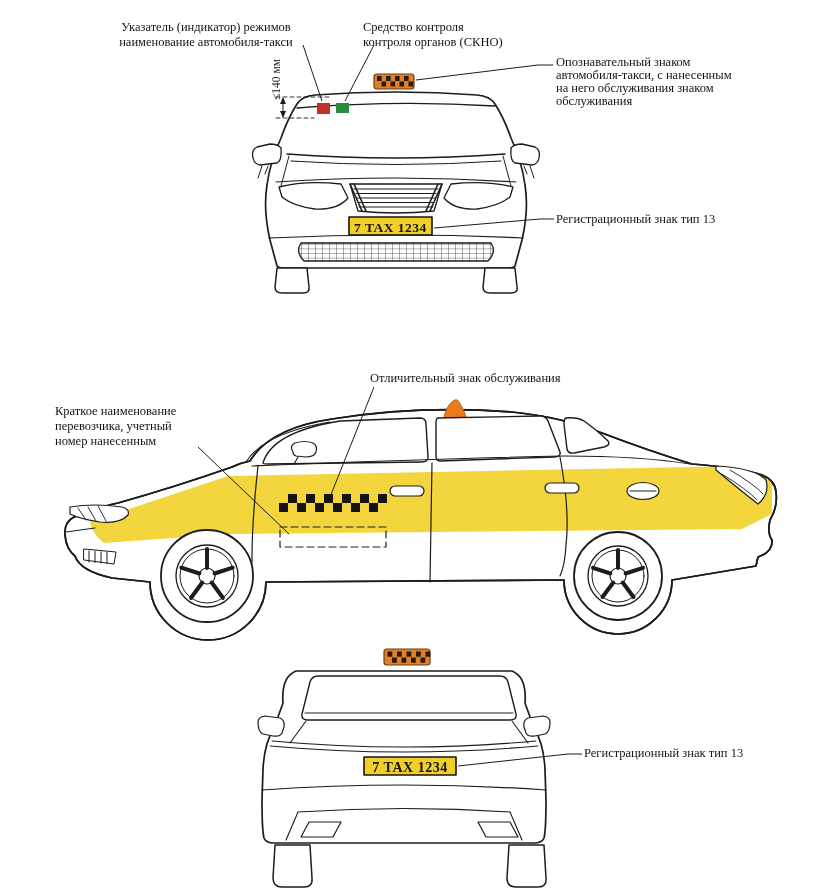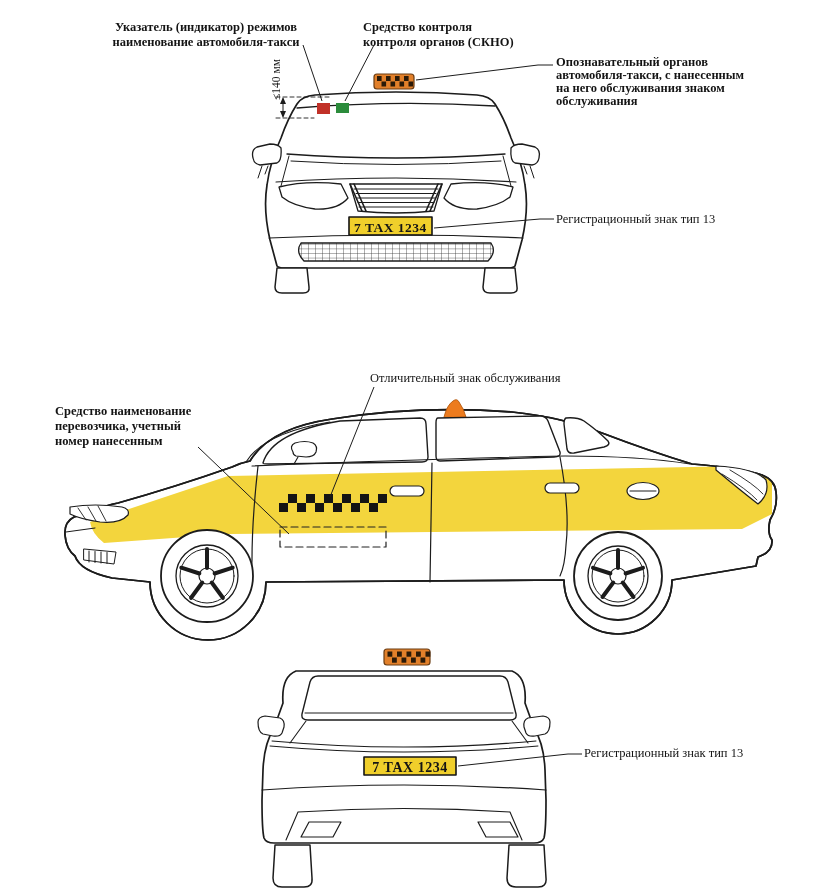--- a/index.html
+++ b/index.html
@@ -1,20 +1,20 @@
 <!DOCTYPE html>
 <html><head>
 <meta charset="utf-8">
 <style>
   html,body{margin:0;padding:0;background:#ffffff;}
   #page{position:relative;width:823px;height:894px;background:#fff;overflow:hidden;
         font-family:"Liberation Serif",serif;color:#151515;}
   #art{position:absolute;left:0;top:0;}
   .label{position:absolute;font:12.5px/15px "Liberation Serif",serif;color:#141414;}
-  .label .ln{white-space:nowrap;font-weight:bold;}
+  .label .ln{white-space:nowrap;}
   #lbl-mode{left:108px;top:20px;width:196px;text-align:center;}
   #lbl-skno{left:363px;top:20px;}
   #lbl-lamp{left:556px;top:56px;line-height:13px;}
   #lbl-plate-front{left:556px;top:212px;}
   #lbl-service{left:370px;top:371px;text-align:right;}
   #lbl-carrier{left:55px;top:404px;}
   #lbl-plate-rear{left:584px;top:746px;}
   #lbl-dim{left:246px;top:73px;width:60px;height:13px;transform:rotate(-90deg);
            font:11.5px/13px "Liberation Serif",serif;text-align:center;white-space:nowrap;}
   svg text.plate-txt{font-family:"Liberation Serif",serif;font-weight:bold;}
@@ -216,33 +216,33 @@
   <div class="ln">Указатель (индикатор) режимов</div>
   <div class="ln">наименование автомобиля-такси</div>
 </div>
 
 <div class="label" id="lbl-skno">
   <div class="ln">Средство контроля</div>
   <div class="ln">контроля органов (СКНО)</div>
 </div>
 
 <div class="label" id="lbl-lamp">
-  <div class="ln">Опознавательный органов</div>
+  <div class="ln">Опознавательный знаком</div>
   <div class="ln">автомобиля-такси, с нанесенным</div>
   <div class="ln">на него обслуживания знаком</div>
   <div class="ln">обслуживания</div>
 </div>
 
 <div class="label" id="lbl-dim">≤140 мм</div>
 
 <div class="label" id="lbl-plate-front">Регистрационный знак тип 13</div>
 
 <div class="label" id="lbl-service">Отличительный знак обслуживания</div>
 
 <div class="label" id="lbl-carrier">
-  <div class="ln">Средство наименование</div>
+  <div class="ln">Краткое наименование</div>
   <div class="ln">перевозчика, учетный</div>
   <div class="ln">номер нанесенным</div>
 </div>
 
 <div class="label" id="lbl-plate-rear">Регистрационный знак тип 13</div>
 
 </div>
 
 </body></html>

